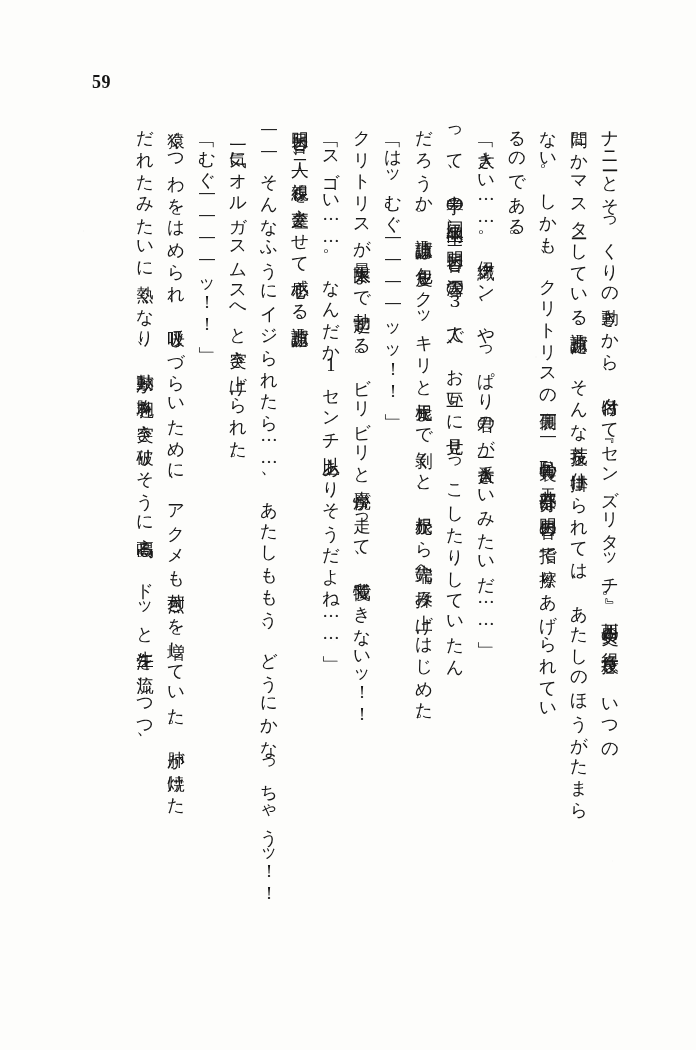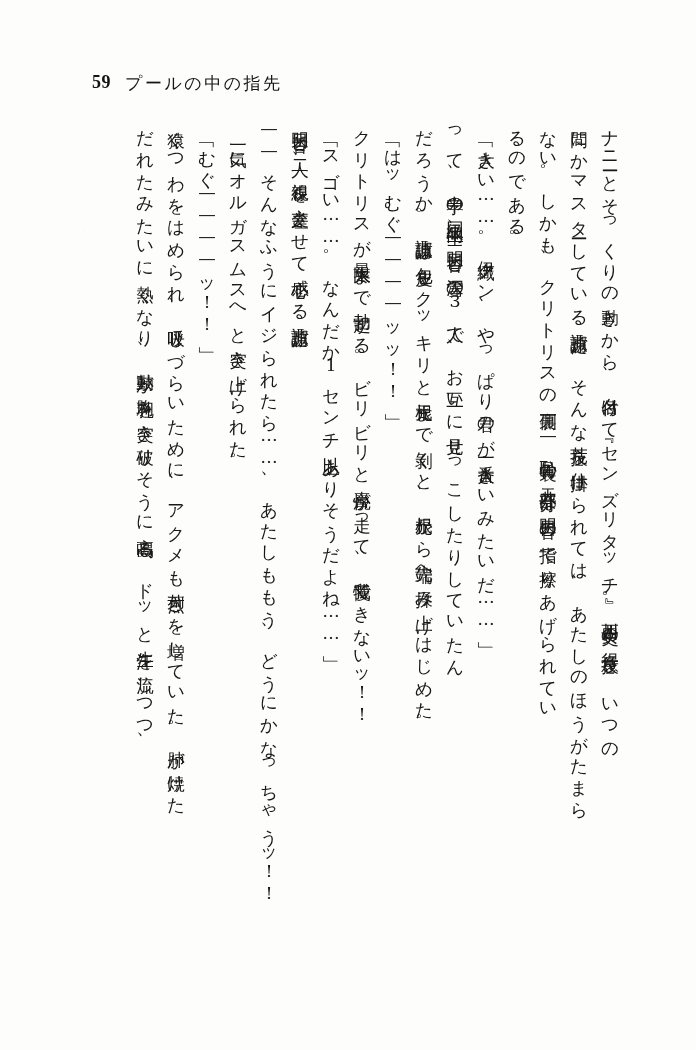--- a/index.html
+++ b/index.html
@@ -27,21 +27,21 @@
       radial-gradient(circle at 77% 34%, rgba(0,0,0,0.015) 0 1px, transparent 1px),
       radial-gradient(circle at 88% 82%, rgba(0,0,0,0.012) 0 1px, transparent 1px);
   }
 
   
   .header {
     position: absolute;
     top: 72px;
     left: 92px;
     display: flex;
-    align-items: flex-start;
+    align-items: center;
     gap: 14px;
     white-space: nowrap;
   }
   .folio {
     font-size: 18px;
     font-weight: bold;
     letter-spacing: 0.5px;
     color: #141414;
   }
   .running-title {
@@ -83,21 +83,20 @@
     height: 862px;
   }
 </style>
 </head>
 <body>
 
 <div class="page">
 
   <div class="header">
     <span class="folio">59</span>
-    <span class="running-title">プールの中の指先</span>
   </div>
 
   <div class="body-text">
       <div class="col">ナニーとそっくりの動きから、名付けて『センズリタッチ』。川西女史の得意技を、いつの</div>
       <div class="col">間にかマスターしている諏訪原だ。そんな荒技を仕掛けられては、あたしのほうがたまら</div>
       <div class="col">ない。しかも、クリトリスの裏側——恥骨裏の天井部分は明日香の指で擦りあげられてい</div>
       <div class="col">るのである。</div>
       <div class="col indent">「大きい……。伊織クン、やっぱり君のが一番大きいみたいだ……」</div>
       <div class="col">って、中学の同級生同士、明日香と深雪の3人で、お互いに見せっこしたりしていたん</div>
       <div class="col">だろうか。諏訪原は包皮をクッキリと根元まで剝くと、根元から先端へ揉み上げはじめた。</div>

